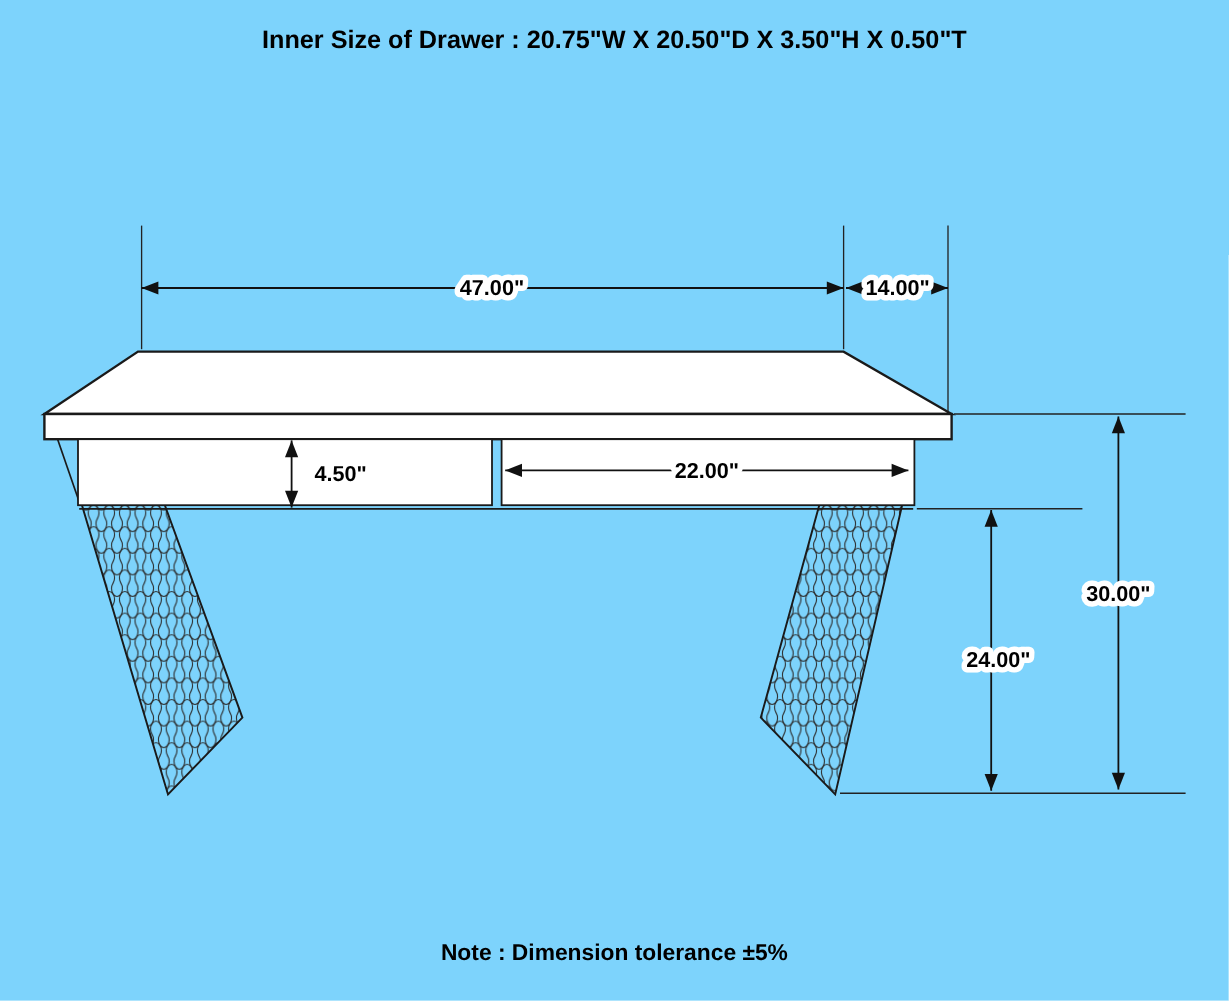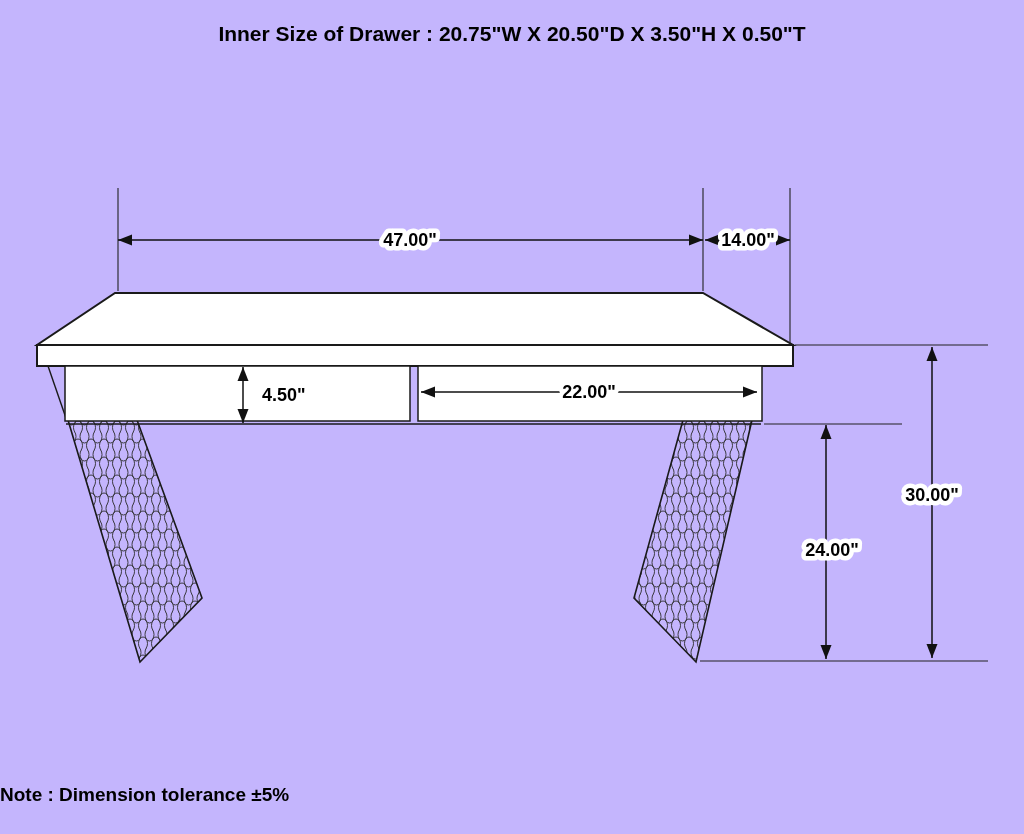--- a/index.html
+++ b/index.html
@@ -1,30 +1,30 @@
 <!DOCTYPE html>
 <html><head>
 <meta charset="utf-8">
 <style>
   html,body{margin:0;padding:0;background:#ffffff;}
   .stage{
     position:relative;
     width:1024px;height:834px;
-    background:#c4b5fd;
+    background:#7dd3fc;
     font-family:"Liberation Sans", sans-serif;
     overflow:hidden;
   }
   .title{
     position:absolute;left:0;right:0;top:22px;
     text-align:center;
     font-weight:bold;font-size:21px;color:#000;
   }
   .note{
     position:absolute;left:0;right:0;top:784px;
-    text-align:left;
+    text-align:center;
     font-weight:bold;font-size:19px;color:#000;
   }
   svg{position:absolute;left:0;top:0;}
   .outline{fill:#ffffff;stroke:#1a1a1a;stroke-width:2;}
   .thin{fill:#ffffff;stroke:#1a1a1a;stroke-width:1.5;}
   .leg{stroke:#1a1a1a;stroke-width:1.6;}
   .edge{stroke:#1a1a1a;stroke-width:1.4;fill:none;}
   .dimline{stroke:#111;stroke-width:1.5;fill:none;}
   .extline{stroke:#222;stroke-width:1.1;fill:none;}
   .refline{stroke:#222;stroke-width:1.2;fill:none;}

